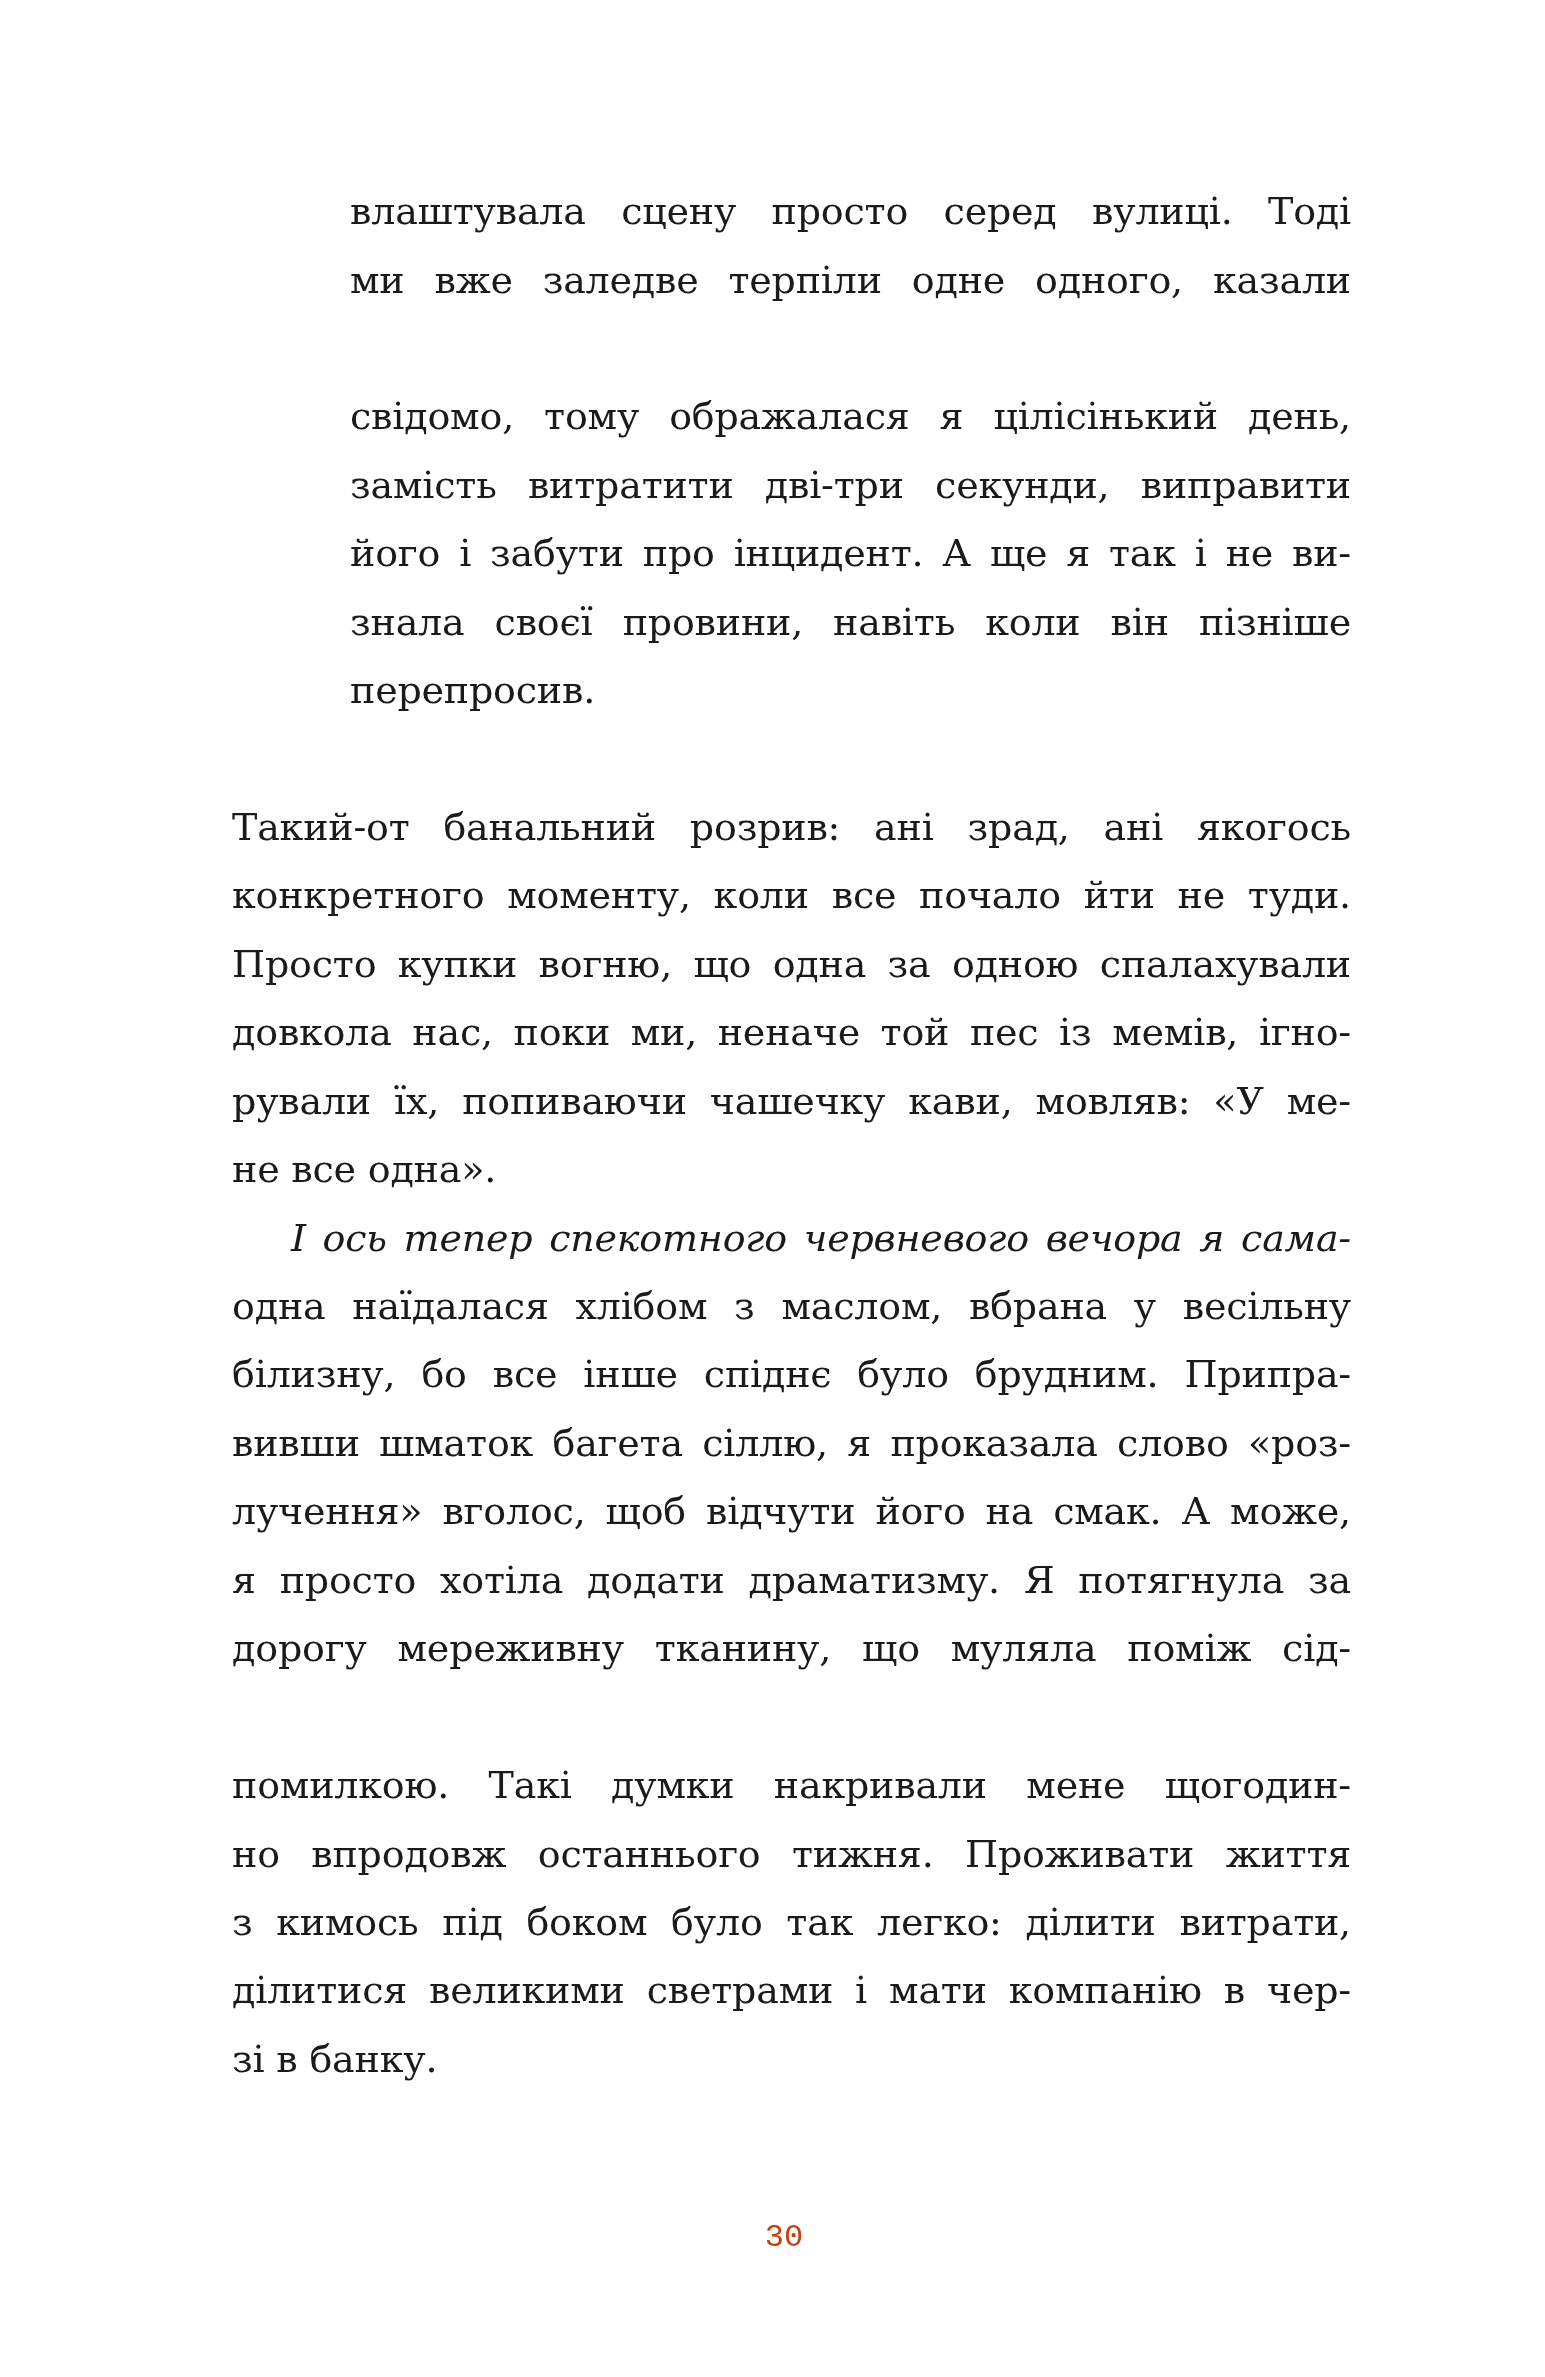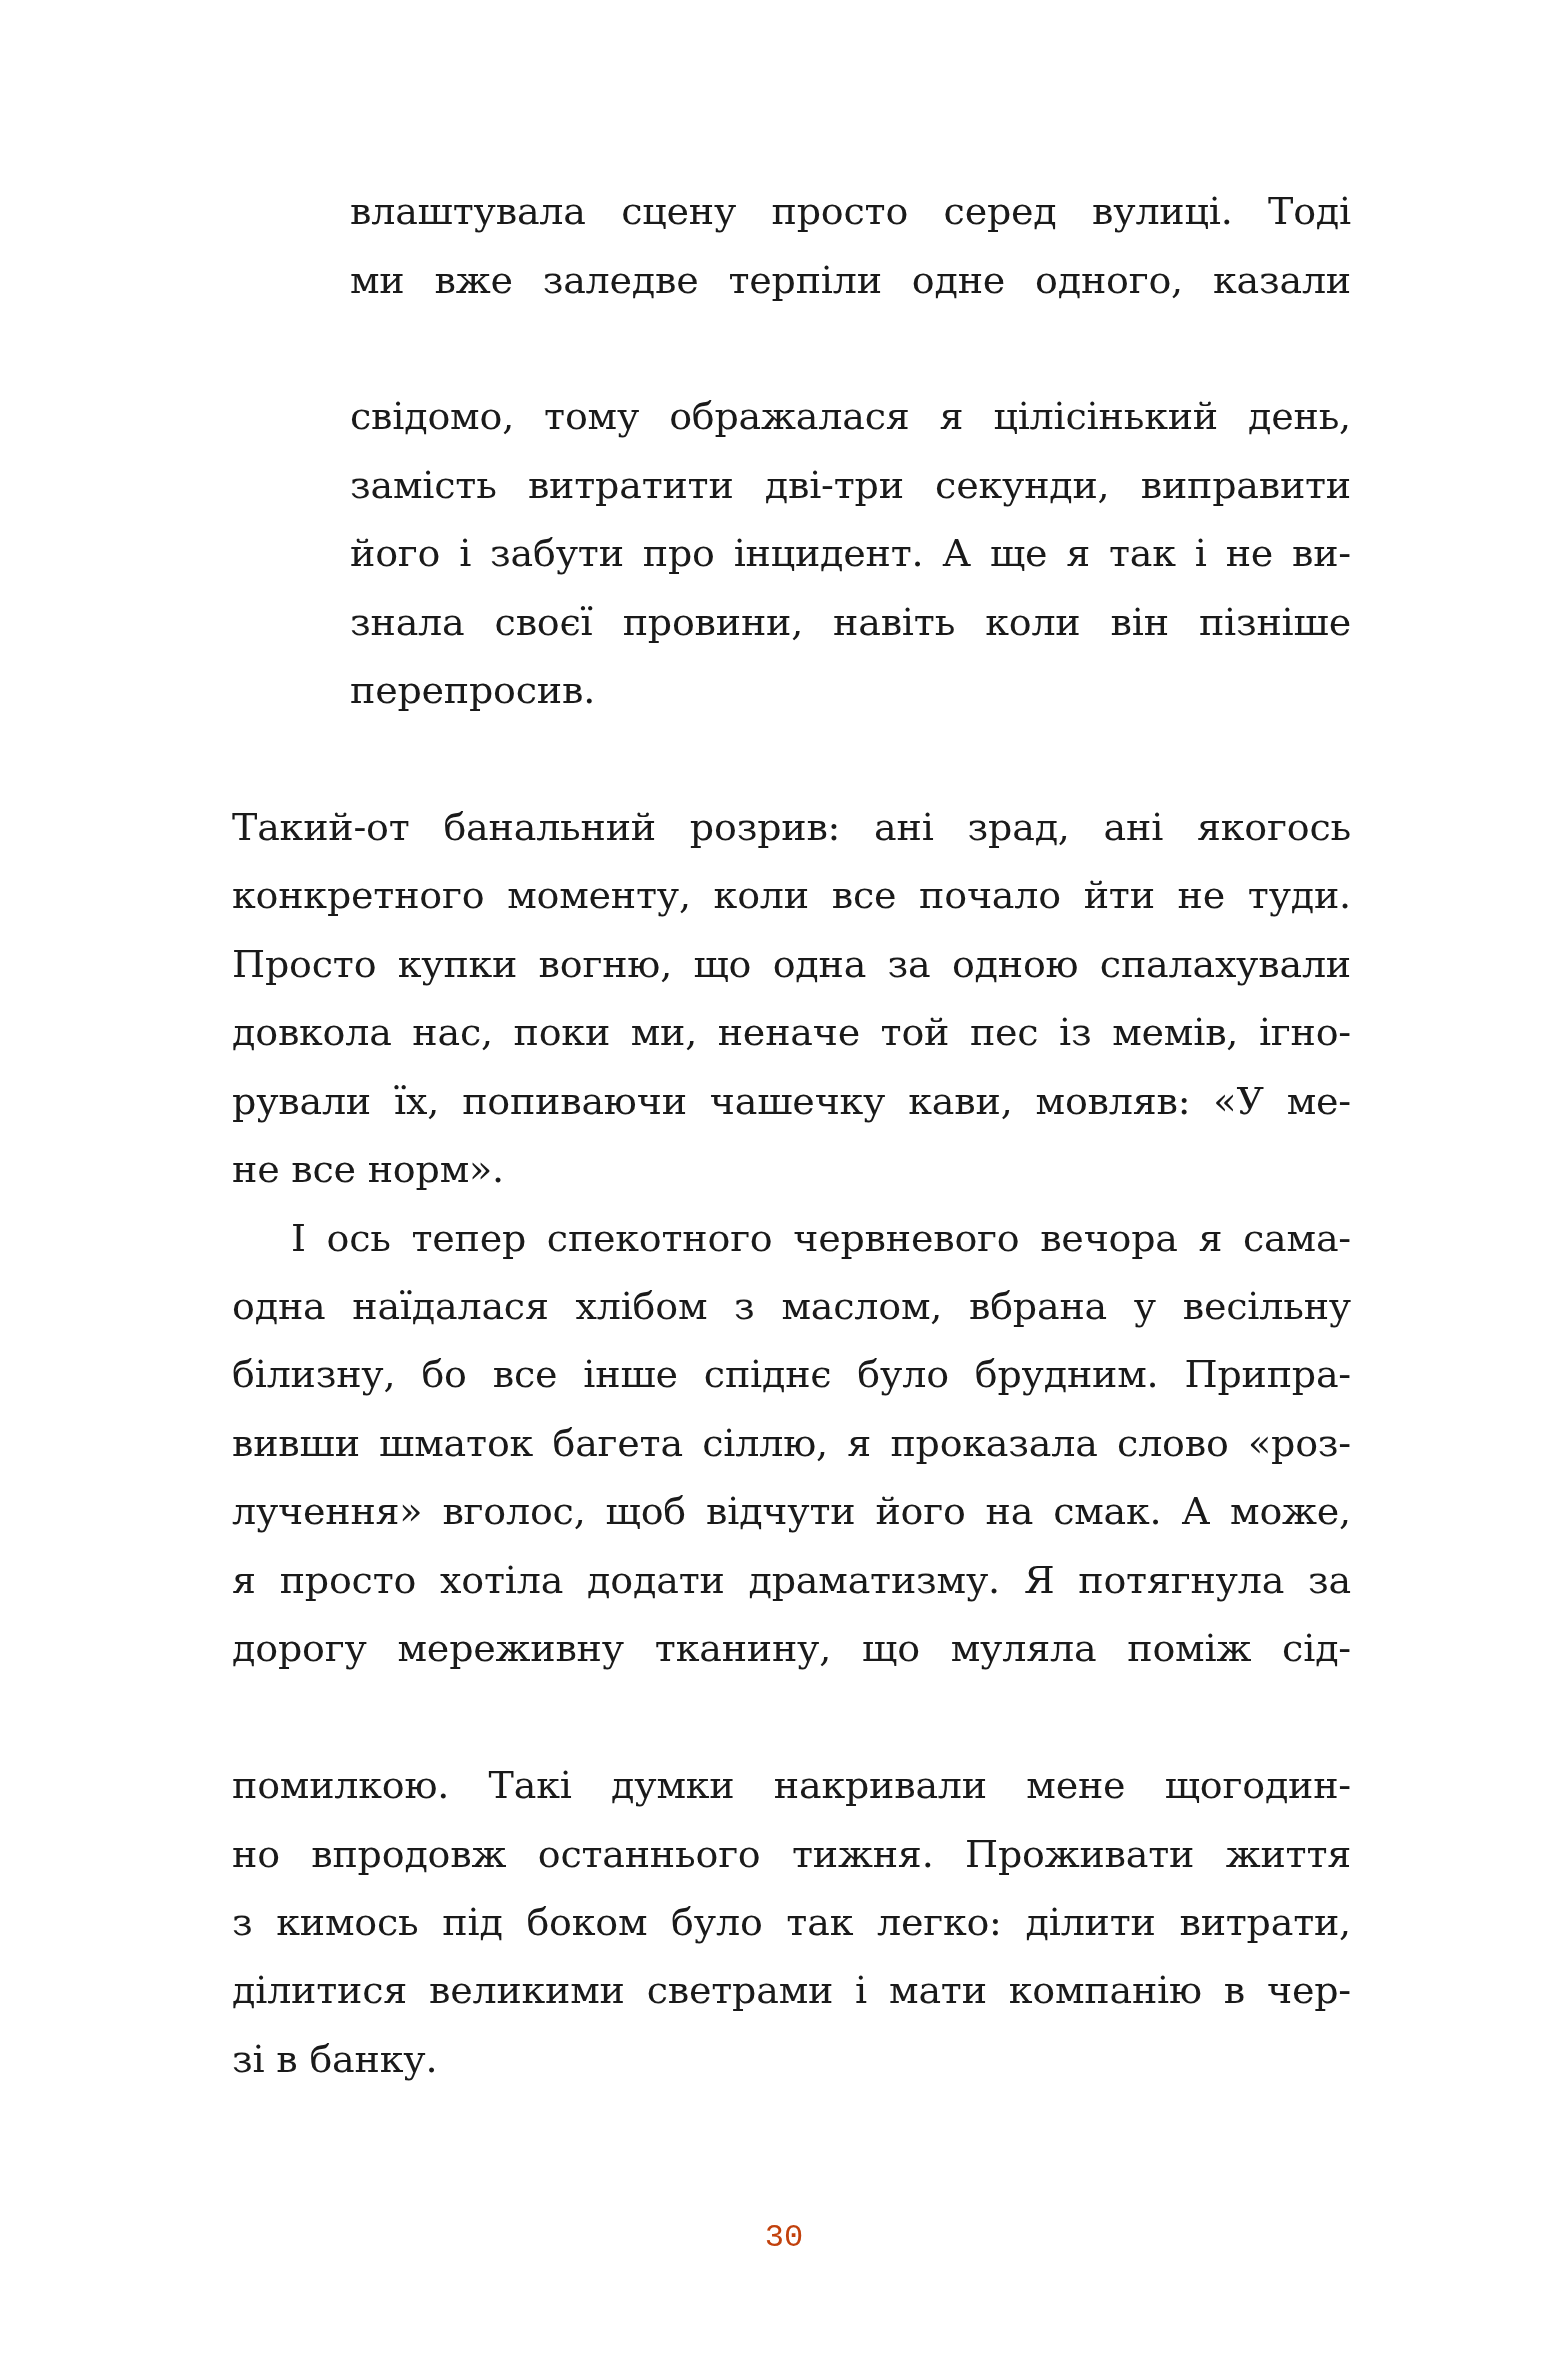--- a/index.html
+++ b/index.html
@@ -39,20 +39,21 @@
     left: 334px;
     width: 1001px;
   }
   .body-line {
     left: 216px;
     width: 1119px;
   }
   .body-line.indent {
     left: 275px;
     width: 1060px;
+    font-style: italic;
   }
   .page-number {
     position: absolute;
     left: 0;
     width: 1536px;
     top: 2218px;
     text-align: center;
     font-size: 32px;
     line-height: 40px;
     font-family: Liberation Mono, monospace;
@@ -70,21 +71,21 @@
   <div class="line quote-line" style="top:451px">замість витратити дві-три секунди, виправити</div>
   <div class="line quote-line" style="top:519px">його і забути про інцидент. А ще я так і не ви-</div>
   <div class="line quote-line" style="top:588px">знала своєї провини, навіть коли він пізніше</div>
   <div class="line quote-line last" style="top:656px">перепросив.</div>
 
   <div class="line body-line" style="top:793px">Такий-от банальний розрив: ані зрад, ані якогось</div>
   <div class="line body-line" style="top:861px">конкретного моменту, коли все почало йти не туди.</div>
   <div class="line body-line" style="top:930px">Просто купки вогню, що одна за одною спалахували</div>
   <div class="line body-line" style="top:998px">довкола нас, поки ми, неначе той пес із мемів, ігно-</div>
   <div class="line body-line" style="top:1067px">рували їх, попиваючи чашечку кави, мовляв: «У ме-</div>
-  <div class="line body-line last" style="top:1135px">не все норм».</div>
+  <div class="line body-line last" style="top:1135px">не все одна».</div>
 
   <div class="line body-line indent" style="top:1204px">І ось тепер спекотного червневого вечора я сама-</div>
   <div class="line body-line" style="top:1272px">одна наїдалася хлібом з маслом, вбрана у весільну</div>
   <div class="line body-line" style="top:1340px">білизну, бо все інше спіднє було брудним. Припра-</div>
   <div class="line body-line" style="top:1409px">вивши шматок багета сіллю, я проказала слово «роз-</div>
   <div class="line body-line" style="top:1477px">лучення» вголос, щоб відчути його на смак. А може,</div>
   <div class="line body-line" style="top:1546px">я просто хотіла додати драматизму. Я потягнула за</div>
   <div class="line body-line" style="top:1614px">дорогу мереживну тканину, що муляла поміж сід-</div>
   <div class="line body-line" style="top:1751px">помилкою. Такі думки накривали мене щогодин-</div>
   <div class="line body-line" style="top:1820px">но впродовж останнього тижня. Проживати життя</div>

